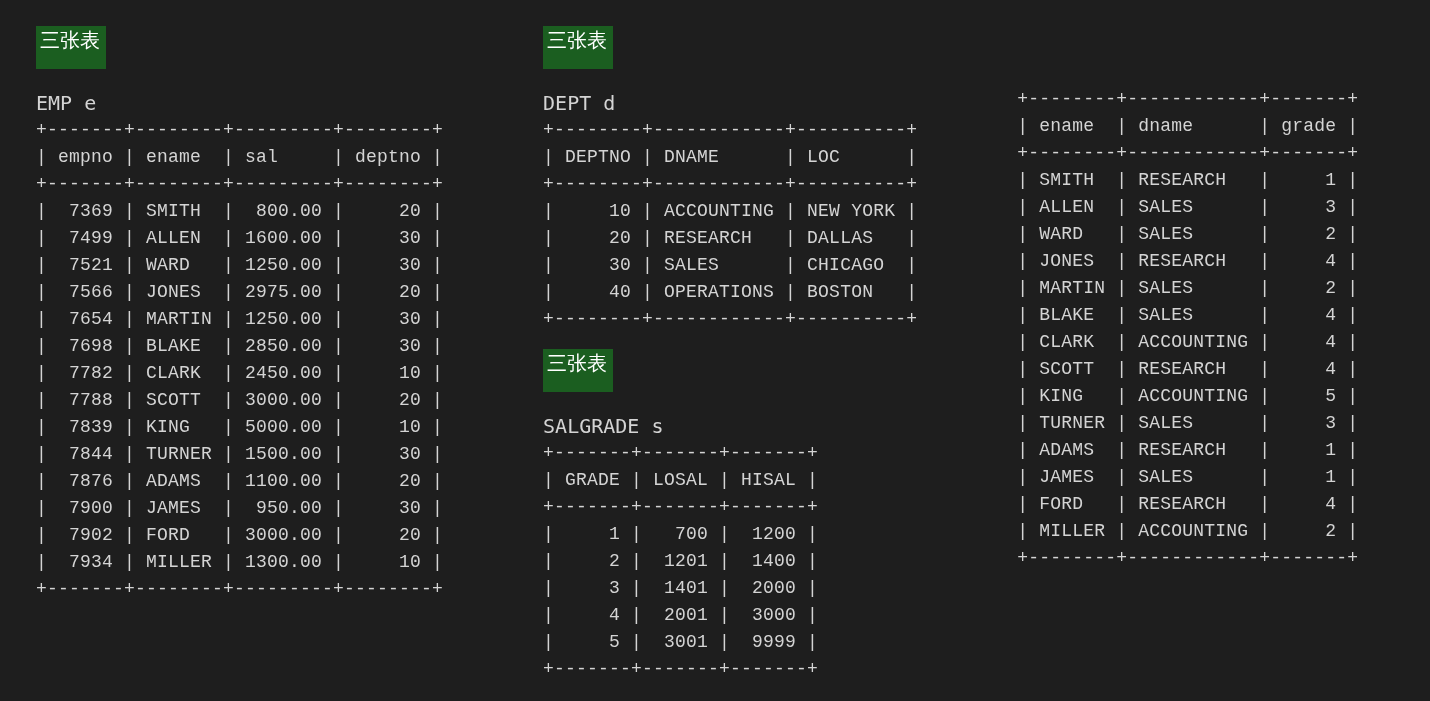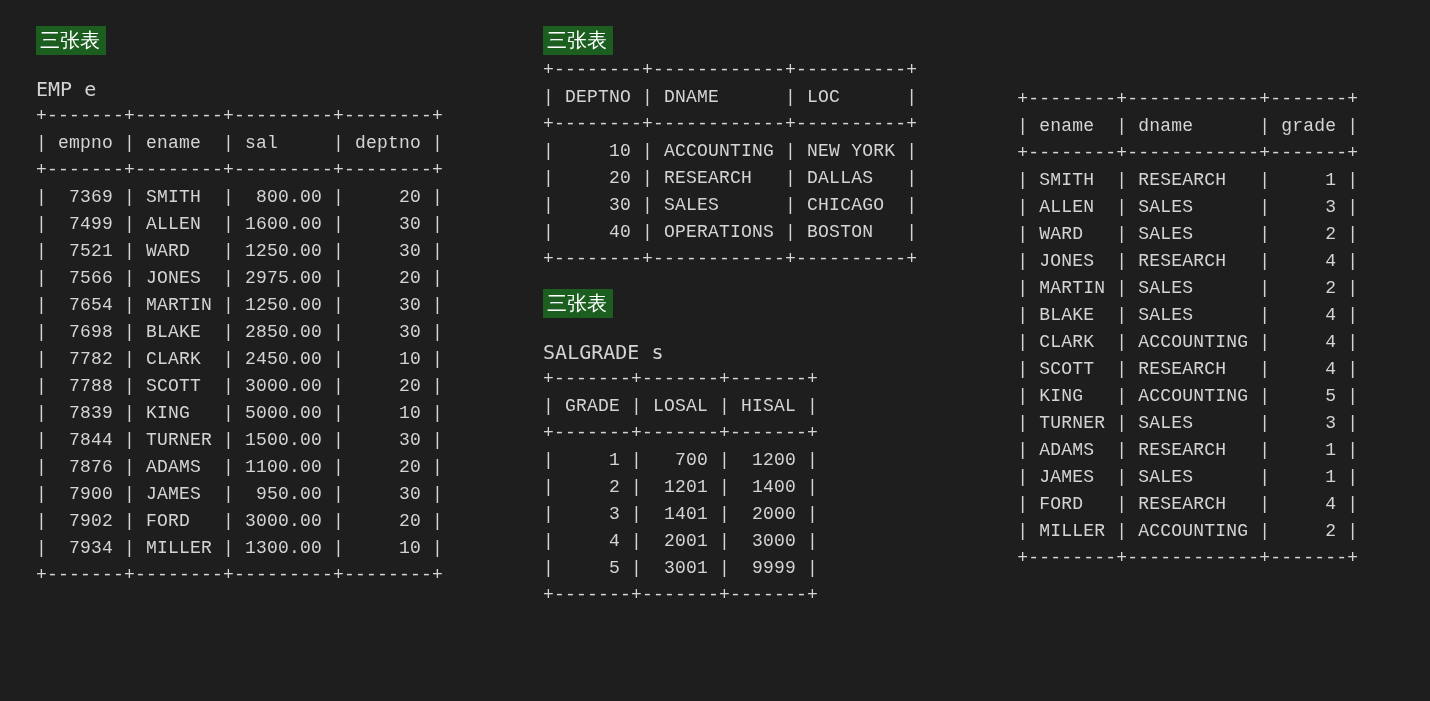--- a/index.html
+++ b/index.html
@@ -19,21 +19,21 @@
     padding: 26px 36px;
     gap: 100px;
   }
   .col {
     display: flex;
     flex-direction: column;
   }
   .badge {
     background: #1b5e20;
     color: #ffffff;
-    padding: 1px 6px 1px 4px;
+    padding: 1px 6px 15px 4px;
     font-size: 20px;
     display: inline-block;
     width: fit-content;
     margin-bottom: 2px;
     font-weight: 500;
   }
   .title {
     font-size: 20px;
     margin-bottom: 2px;
     margin-top: 20px;
@@ -78,20 +78,21 @@
 |  7900 | JAMES  |  950.00 |     30 |
 |  7902 | FORD   | 3000.00 |     20 |
 |  7934 | MILLER | 1300.00 |     10 |
 +-------+--------+---------+--------+</div>
     </div>
   </div>
 
   <div class="col">
     <div class="block">
       <span class="badge">三张表</span>
+      <div class="title">DEPT d</div>
       <div class="ascii" id="dept-ascii">+--------+------------+----------+
 | DEPTNO | DNAME      | LOC      |
 +--------+------------+----------+
 |     10 | ACCOUNTING | NEW YORK |
 |     20 | RESEARCH   | DALLAS   |
 |     30 | SALES      | CHICAGO  |
 |     40 | OPERATIONS | BOSTON   |
 +--------+------------+----------+</div>
     </div>
     <div class="block">

